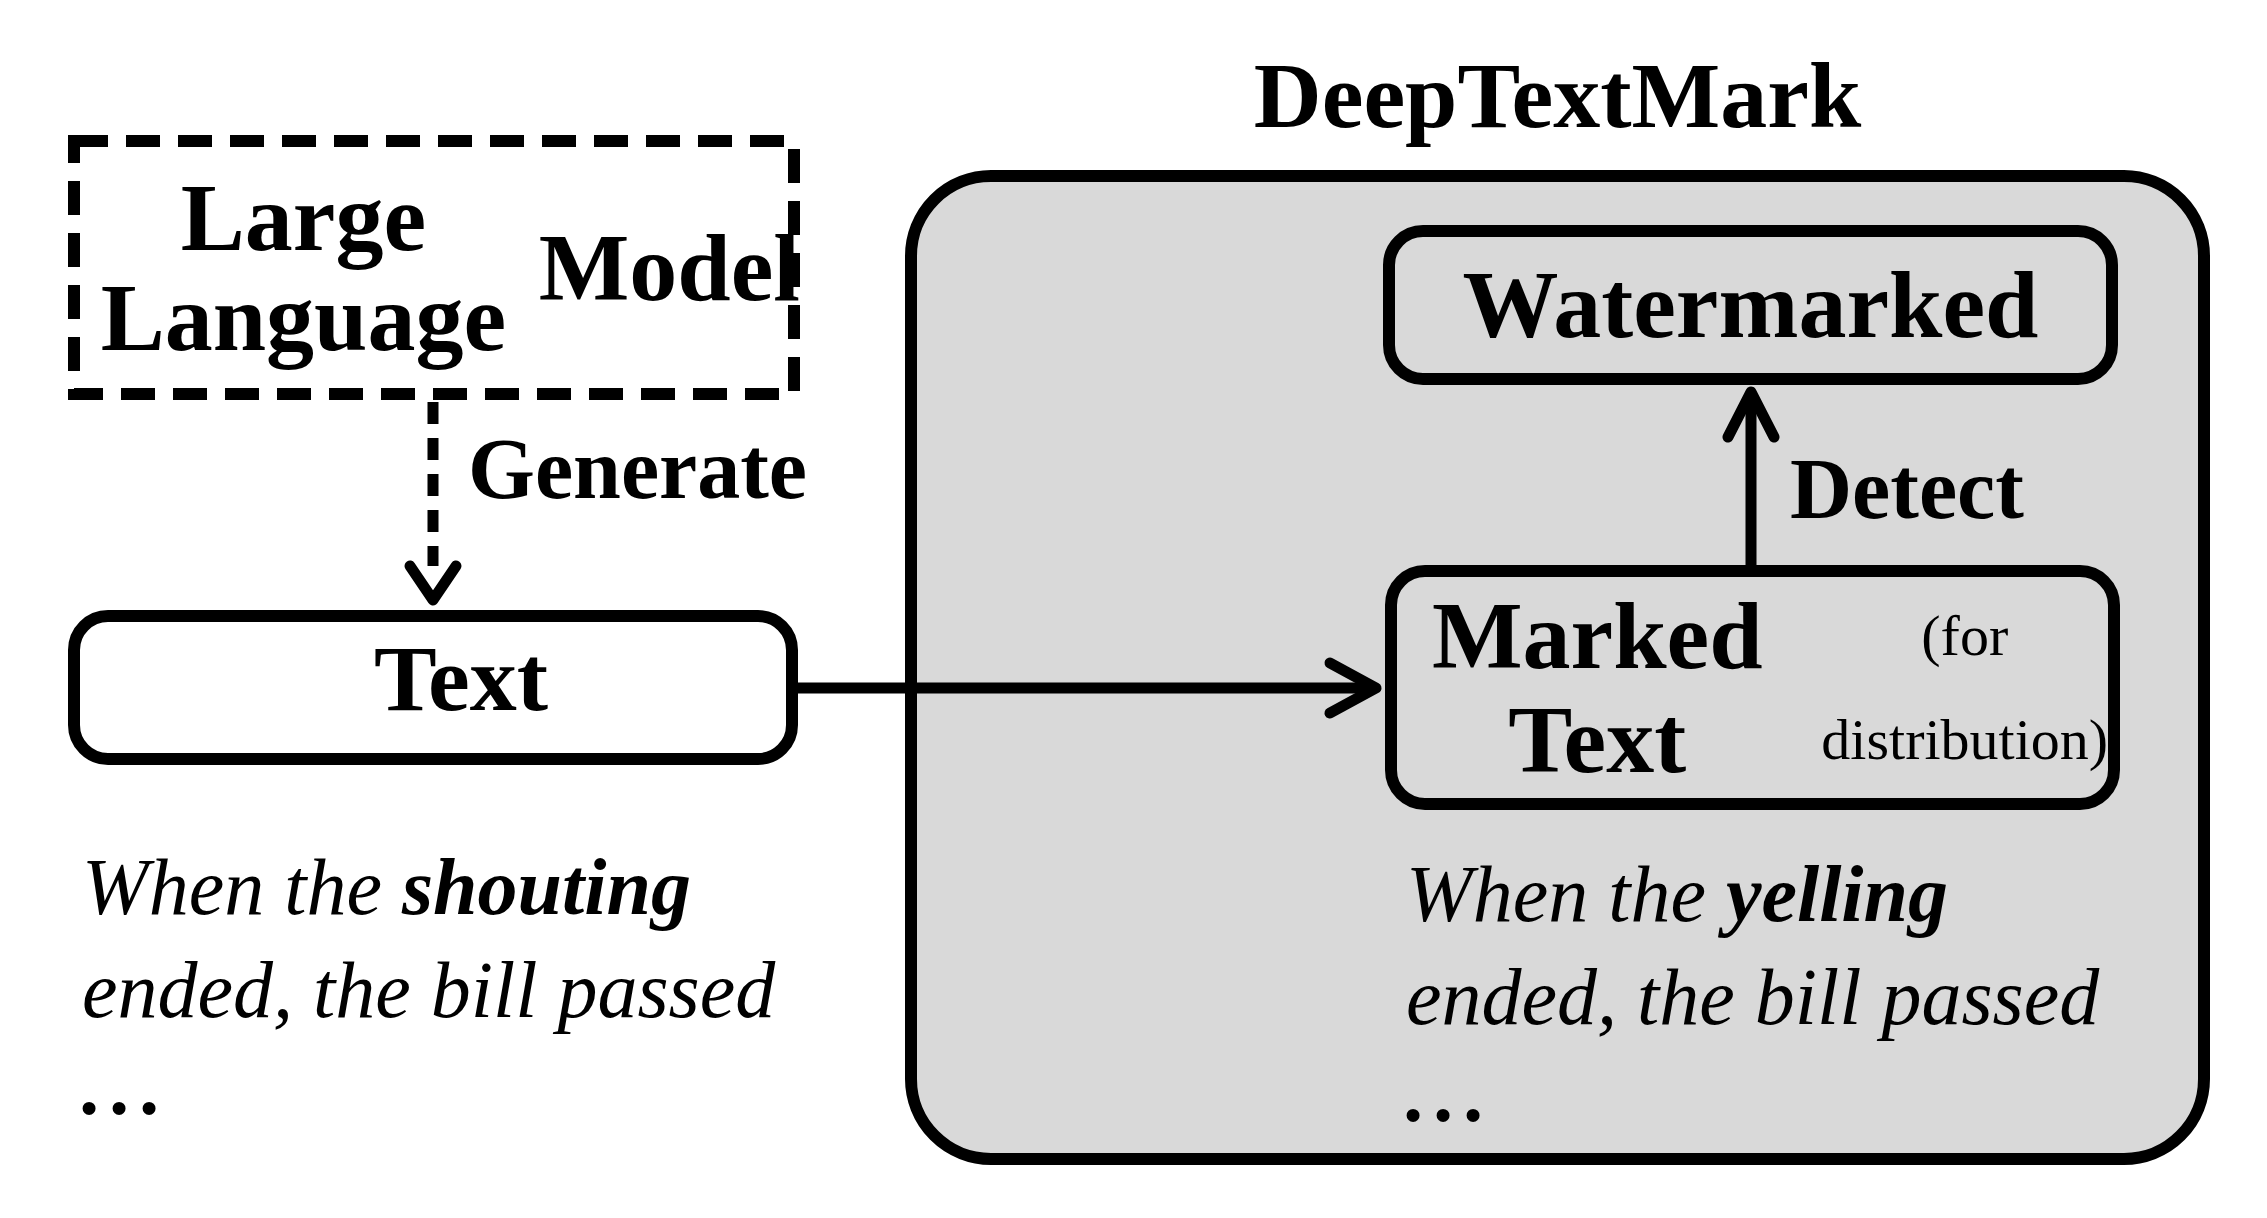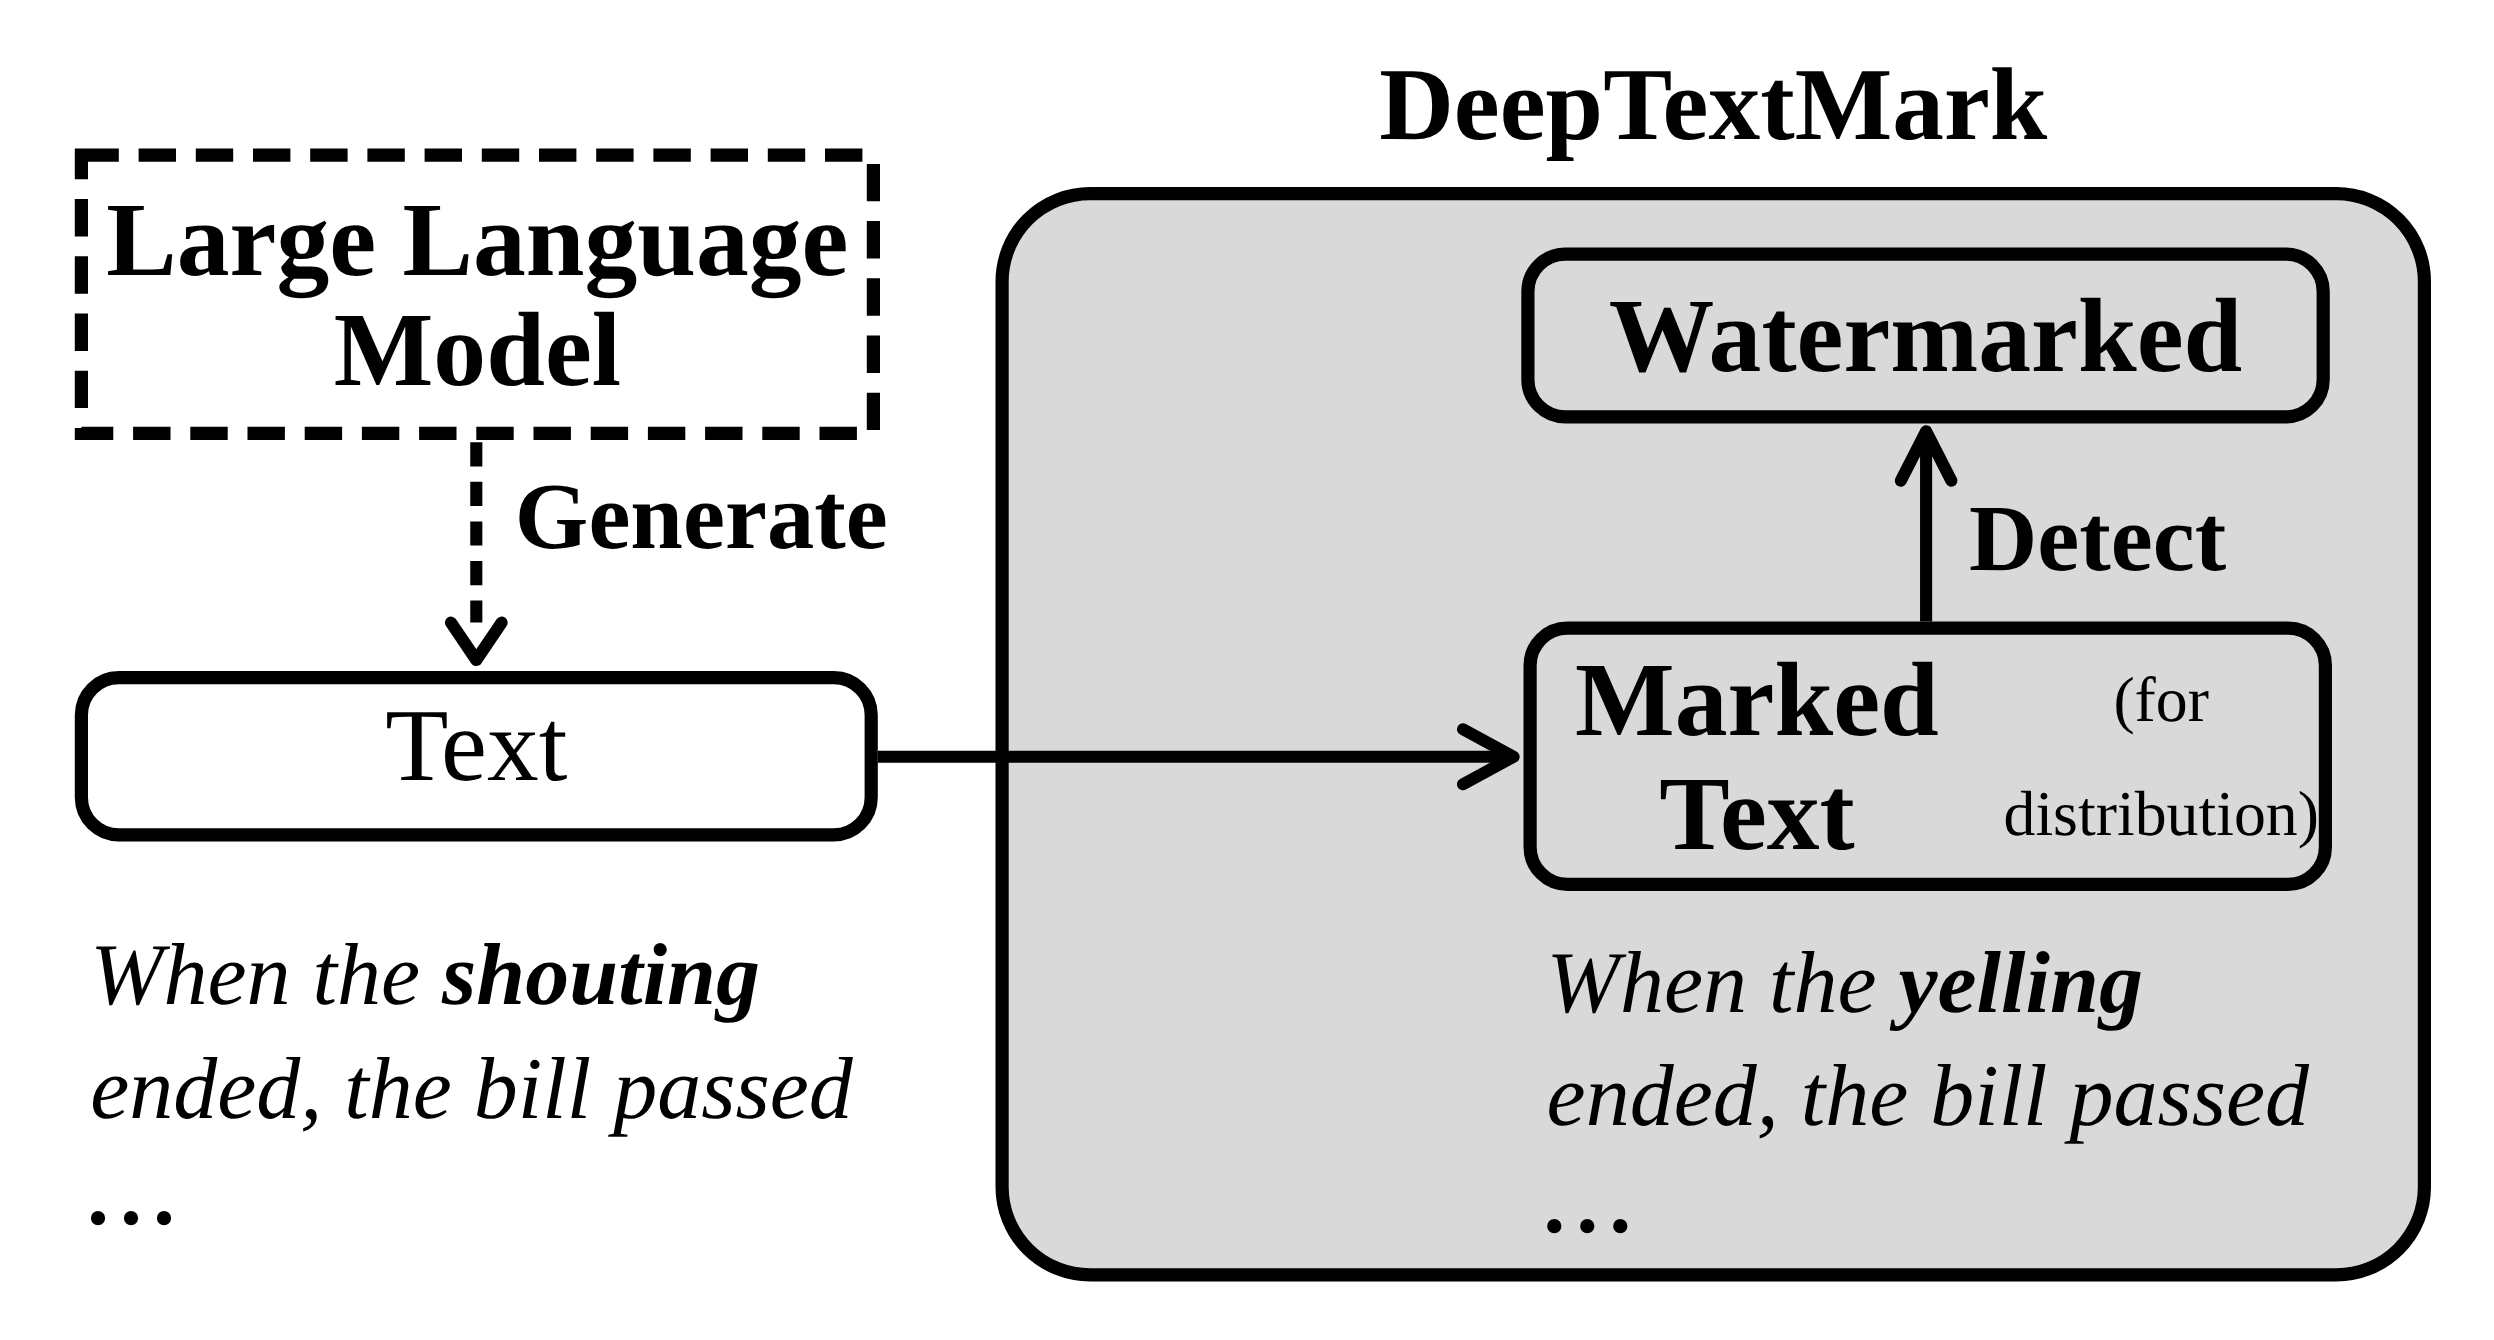--- a/index.html
+++ b/index.html
@@ -23,32 +23,32 @@
     height: 1218px;
     z-index: 0;
   }
   .layer {
     position: absolute;
     z-index: 1;
   }
   
   .llm-label {
     left: 68px; top: 135px; width: 732px; height: 265px;
-    display: flex; flex-direction: column; align-items: center; justify-content: center;
+    display: flex; flex-direction: row; align-items: center; justify-content: center;
     font-size: 96px; font-weight: bold; line-height: 100px; text-align: center;
   }
   .diagram-title {
     left: 905px; top: 48px; width: 1305px;
     text-align: center;
     font-size: 94px; font-weight: bold; line-height: 1;
   }
   .text-box-label {
     left: 68px; top: 610px; width: 730px; height: 136px;
     display: flex; align-items: center; justify-content: center;
-    font-size: 94px; font-weight: normal; line-height: 1;
+    font-size: 94px; font-weight: bold; line-height: 1; padding-left: 28px;
   }
   .watermarked-label {
     left: 1383px; top: 225px; width: 735px; height: 160px;
     display: flex; align-items: center; justify-content: center;
     font-size: 96px; font-weight: bold; line-height: 1;
   }
   .marked-label {
     left: 1385px; top: 565px; width: 735px; height: 245px;
     display: flex; flex-direction: row; align-items: center; justify-content: center;
     text-align: center; line-height: 104px;

